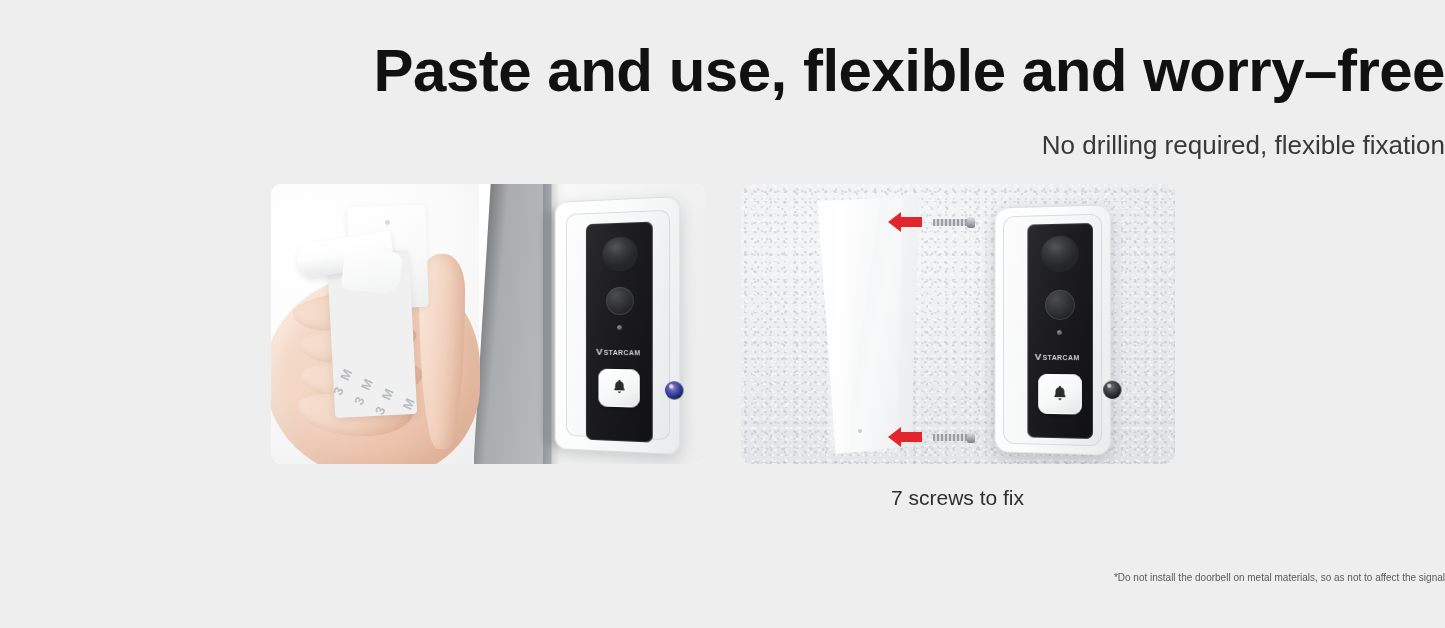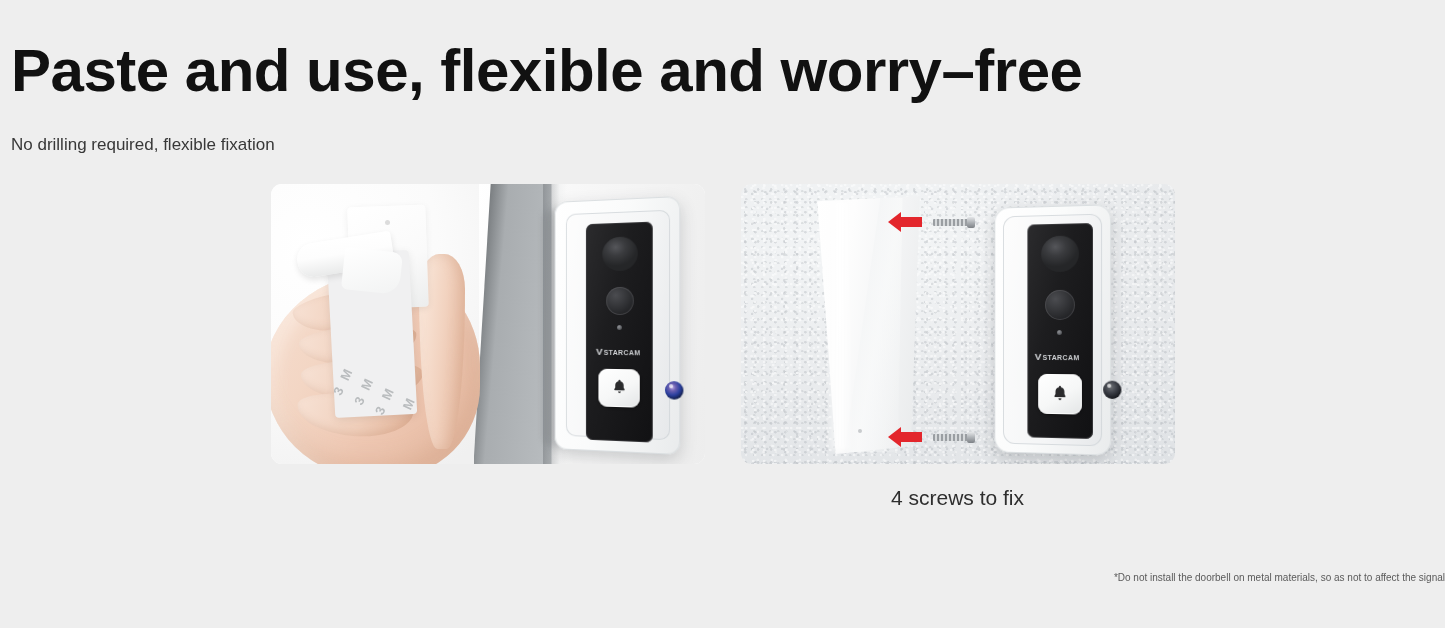--- a/index.html
+++ b/index.html
@@ -13,36 +13,35 @@
     background: #eeeeee;
     font-family: "Liberation Sans", sans-serif;
     overflow: hidden;
     position: relative;
     -webkit-font-smoothing: antialiased;
   }
 
   
   .header {
     width: 100%;
-    text-align: left;
+    text-align: right;
     padding-top: 34px;
     box-sizing: border-box;
-    padding-left: 11px;
   }
   .page-title {
     font-size: 60px;
     line-height: 74px;
     font-weight: 700;
     color: #111111;
     letter-spacing: -0.5px;
     margin: 0;
     white-space: nowrap;
   }
   .page-subtitle {
-    font-size: 17px;
+    font-size: 26px;
     line-height: 30px;
     font-weight: 400;
     color: #383838;
     margin: 22px 0 0 0;
     white-space: nowrap;
   }
 
   
   .panels {
     position: absolute;
@@ -570,19 +569,19 @@
             <svg width="18" height="18" viewBox="0 0 24 24" aria-hidden="true">
               <path fill="#2b2b2d" d="M12 2.4a1.5 1.5 0 0 1 1.5 1.5v.55a6 6 0 0 1 4.5 5.8v3.1l1.4 2.5a.9.9 0 0 1-.78 1.35H5.38a.9.9 0 0 1-.78-1.35L6 13.35v-3.1a6 6 0 0 1 4.5-5.8V3.9A1.5 1.5 0 0 1 12 2.4z"></path>
               <path fill="#2b2b2d" d="M9.9 19.1h4.2a2.1 2.1 0 0 1-4.2 0z"></path>
             </svg>
           </span>
         </div>
       </div>
     </div>
 
     <div class="caption-block">
-      <p class="caption-title">4 screws to fix</p>
+      <p class="caption-title">7 screws to fix</p>
     </div>
   </div>
 
 </div>
 
 <div class="footnote">*Do not install the doorbell on metal materials, so as not to affect the signal</div>
 
 </body></html>

